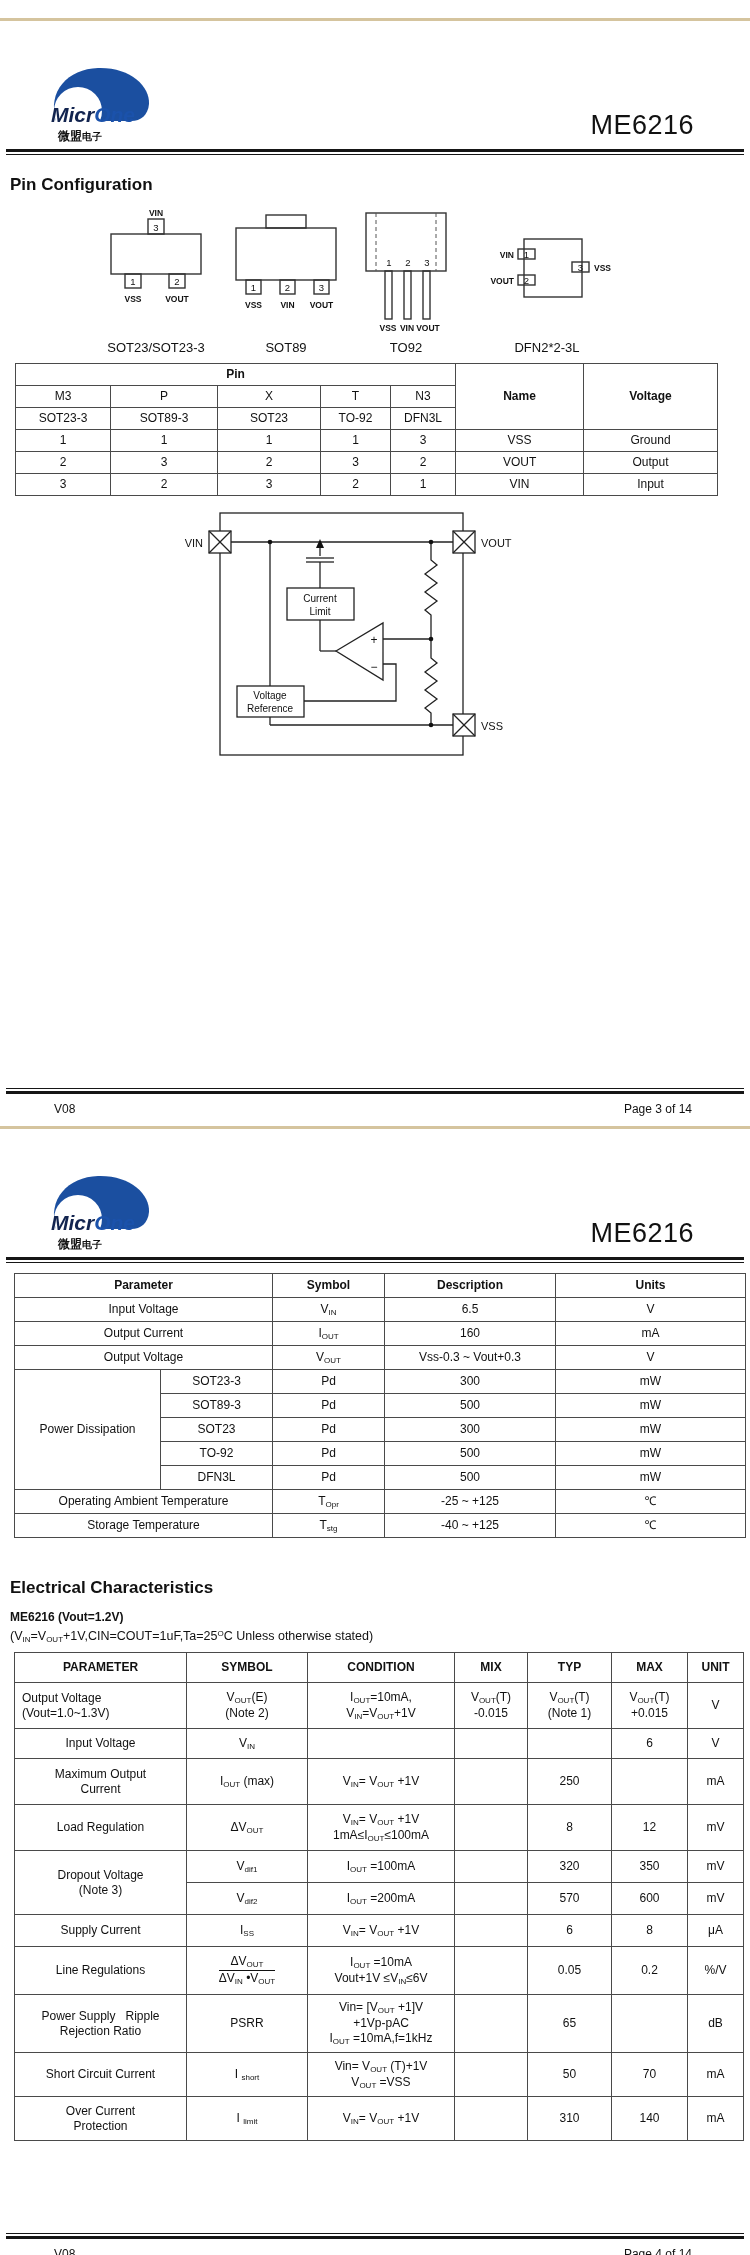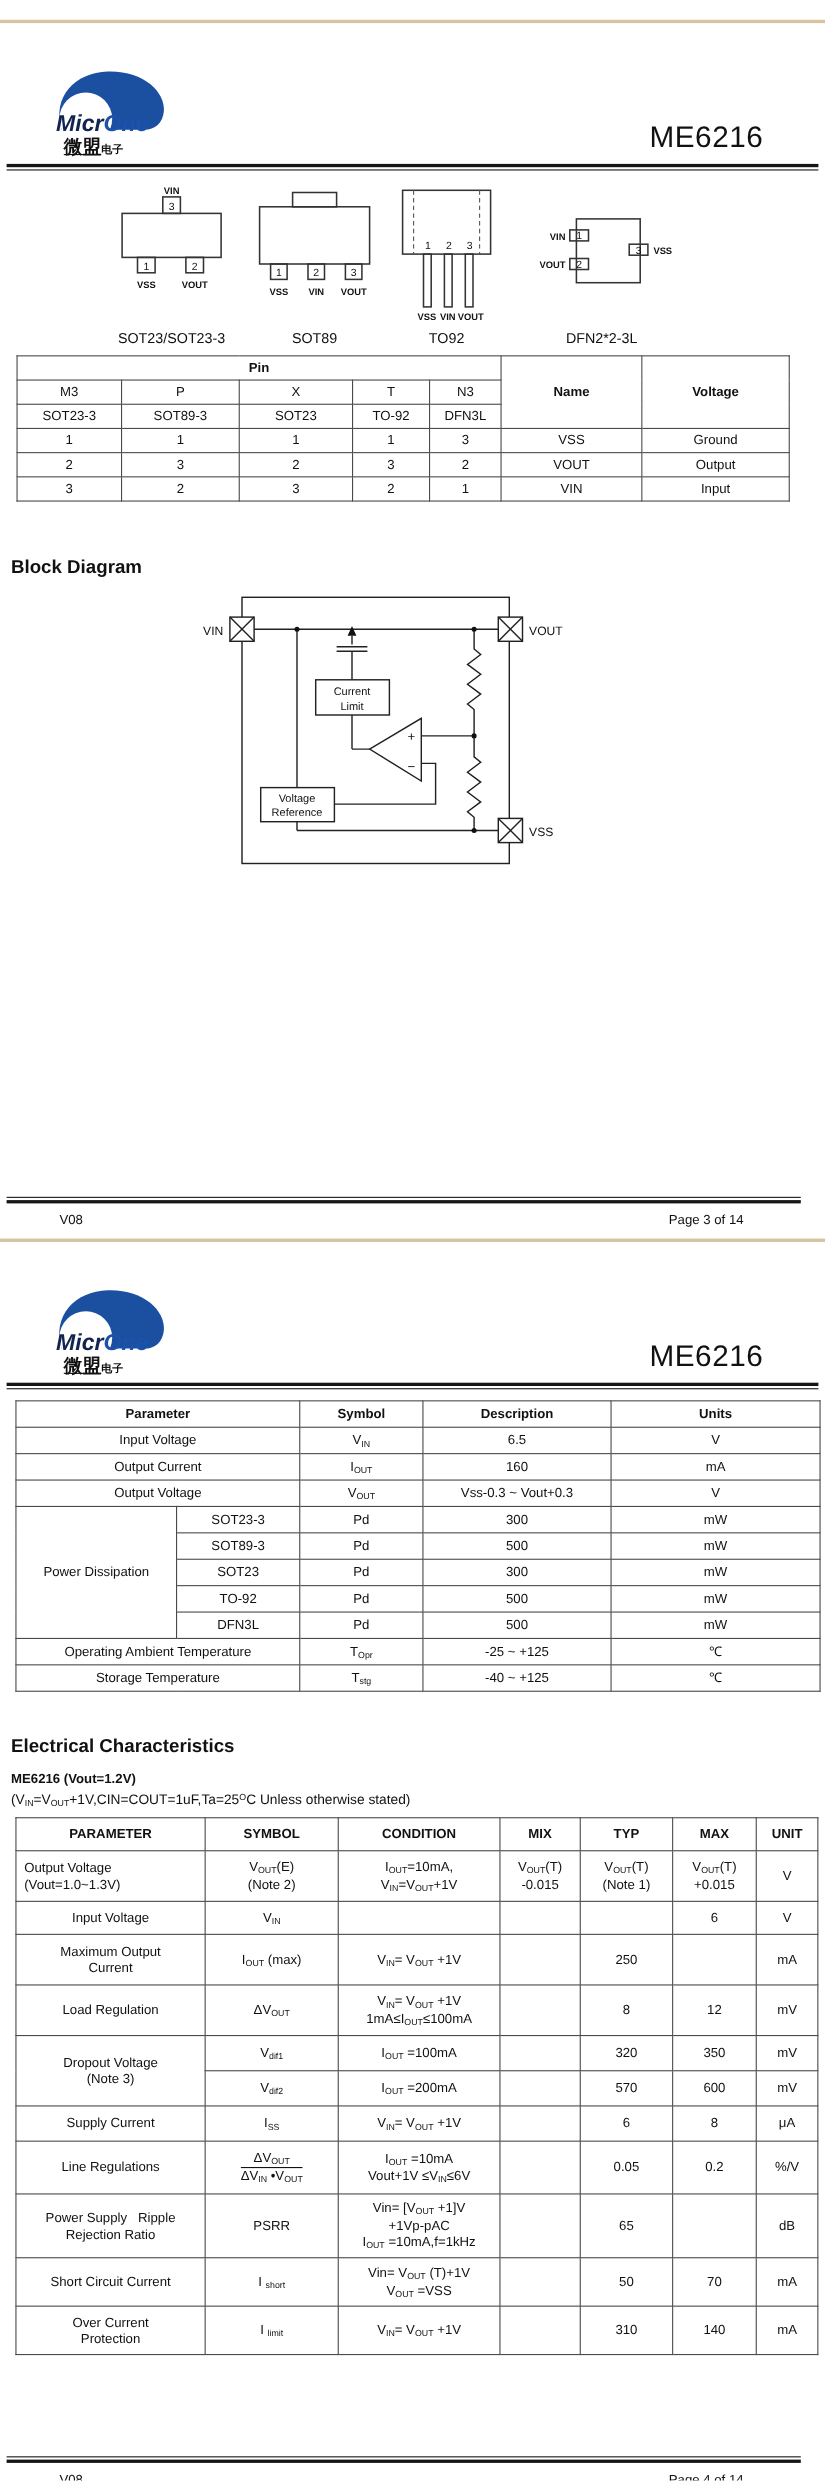--- a/index.html
+++ b/index.html
@@ -9,21 +9,21 @@
   }
   .tan-line{height:3px;background:#d5c49e;}
   #tan-top{margin-top:18px;}
   .page{position:relative;}
   #page3{height:1091px;}
   #page4{height:1140px;}
   .header-row{display:flex;justify-content:space-between;align-items:flex-end;margin:14px 56px 0 44px;height:108px;}
   .logo-block{width:150px;}
   .logo-text{font-size:21px;font-weight:bold;font-style:italic;font-family:"Liberation Sans",sans-serif;}
   .logo-cn{margin-top:-4px;padding-left:14px;line-height:1;}
-  .cn-big{font-weight:bold;font-size:17px;text-decoration:underline;}
+  .cn-big{font-weight:bold;font-size:12px;}
   .cn-small{font-size:10px;font-weight:bold;margin-top:28px;}
   .partnum{font-size:27px;padding-bottom:2px;letter-spacing:.5px;}
   .rule{margin:6px 6px 0 6px;height:2px;border-top:3px solid #161616;border-bottom:1px solid #161616;}
   .rule-footer{margin:0 6px;height:2px;border-top:1px solid #161616;border-bottom:3px solid #161616;}
   h2{font-size:17px;font-weight:bold;margin:0 0 0 10px;line-height:1.2;}
   .h2-pc{margin-top:20px;}
   .h2-pa{margin-top:26px;}
   .h2-bd{margin-top:50px;}
   .h2-amr{margin-top:20px;}
   .h2-ec{margin-top:40px;}
@@ -57,21 +57,21 @@
   .fden{display:block;}
   
   #bd-svg{display:block;margin:10px 0 0 178px;}
   .bd-line{stroke:#222;stroke-width:1.3;fill:none;}
   .bd-box{stroke:#222;stroke-width:1.3;fill:#fff;}
   .bd-dot{fill:#111;stroke:none;}
   .bd-label{font-size:11px;fill:#111;font-family:"Liberation Sans",sans-serif;}
   .bd-small{font-size:10px;fill:#111;font-family:"Liberation Sans",sans-serif;}
   .bd-sign{font-size:12px;fill:#111;font-family:"Liberation Sans",sans-serif;}
   
-  .page-footer{position:absolute;left:0;right:16px;bottom:10px;}
+  .page-footer{position:absolute;left:0;right:0;bottom:10px;}
   #page4 .page-footer{bottom:22px;}
   .footer-text{display:flex;justify-content:space-between;font-size:12px;margin:8px 58px 0 54px;}
 </style>
 </head>
 <body>
 
 <div class="tan-line" id="tan-top"></div>
 
 <div class="page" id="page3">
 
@@ -81,20 +81,21 @@
         <path d="M12 56 C3 26 24 4 54 3 C86 2 106 21 105 39 C104 50 97 56 87 56 Z" fill="#1b4fa0"></path>
         <circle cx="34" cy="46" r="24" fill="#ffffff"></circle>
         <text x="7" y="57" class="logo-text"><tspan fill="#12244f">Micr</tspan><tspan fill="#1b52ab">One</tspan></text>
       </svg>
       <div class="logo-cn"><span class="cn-big">微盟</span><span class="cn-small">电子</span></div>
     </div>
     <div class="partnum">ME6216</div>
   </div>
   <div class="rule"></div>
 
+  <h2 class="h2-pc">Pin Configuration</h2>
 
   <div class="packages">
 
     <div class="pkg" style="width:132px">
       <svg width="116" height="104" viewBox="0 0 116 104">
         <text x="58" y="9" text-anchor="middle" class="pt">VIN</text>
         <rect x="50" y="12" width="16" height="15" class="outline"></rect>
         <text x="58" y="24" text-anchor="middle" class="pn">3</text>
         <rect x="13" y="27" width="90" height="40" class="outline"></rect>
         <rect x="27" y="67" width="16" height="14" class="outline"></rect>
@@ -213,21 +214,20 @@
       <td>2</td>
       <td>3</td>
       <td>2</td>
       <td>1</td>
       <td>VIN</td>
       <td>Input</td>
     </tr>
   </tbody>
     </table>
 
-  <h2 class="h2-bd">Block Diagram</h2>
 
   <svg id="bd-svg" width="340" height="252" viewBox="178 648 340 252">
     <rect x="220" y="655" width="243" height="242" class="bd-line"></rect>
 
     <line x1="231" y1="684" x2="453" y2="684" class="bd-line"></line>
 
     <polygon points="316,690 324,690 320,681" class="bd-dot"></polygon>
     <line x1="320" y1="690" x2="320" y2="698" class="bd-line"></line>
     <line x1="306" y1="700" x2="334" y2="700" class="bd-line"></line>
     <line x1="306" y1="704" x2="334" y2="704" class="bd-line"></line>

